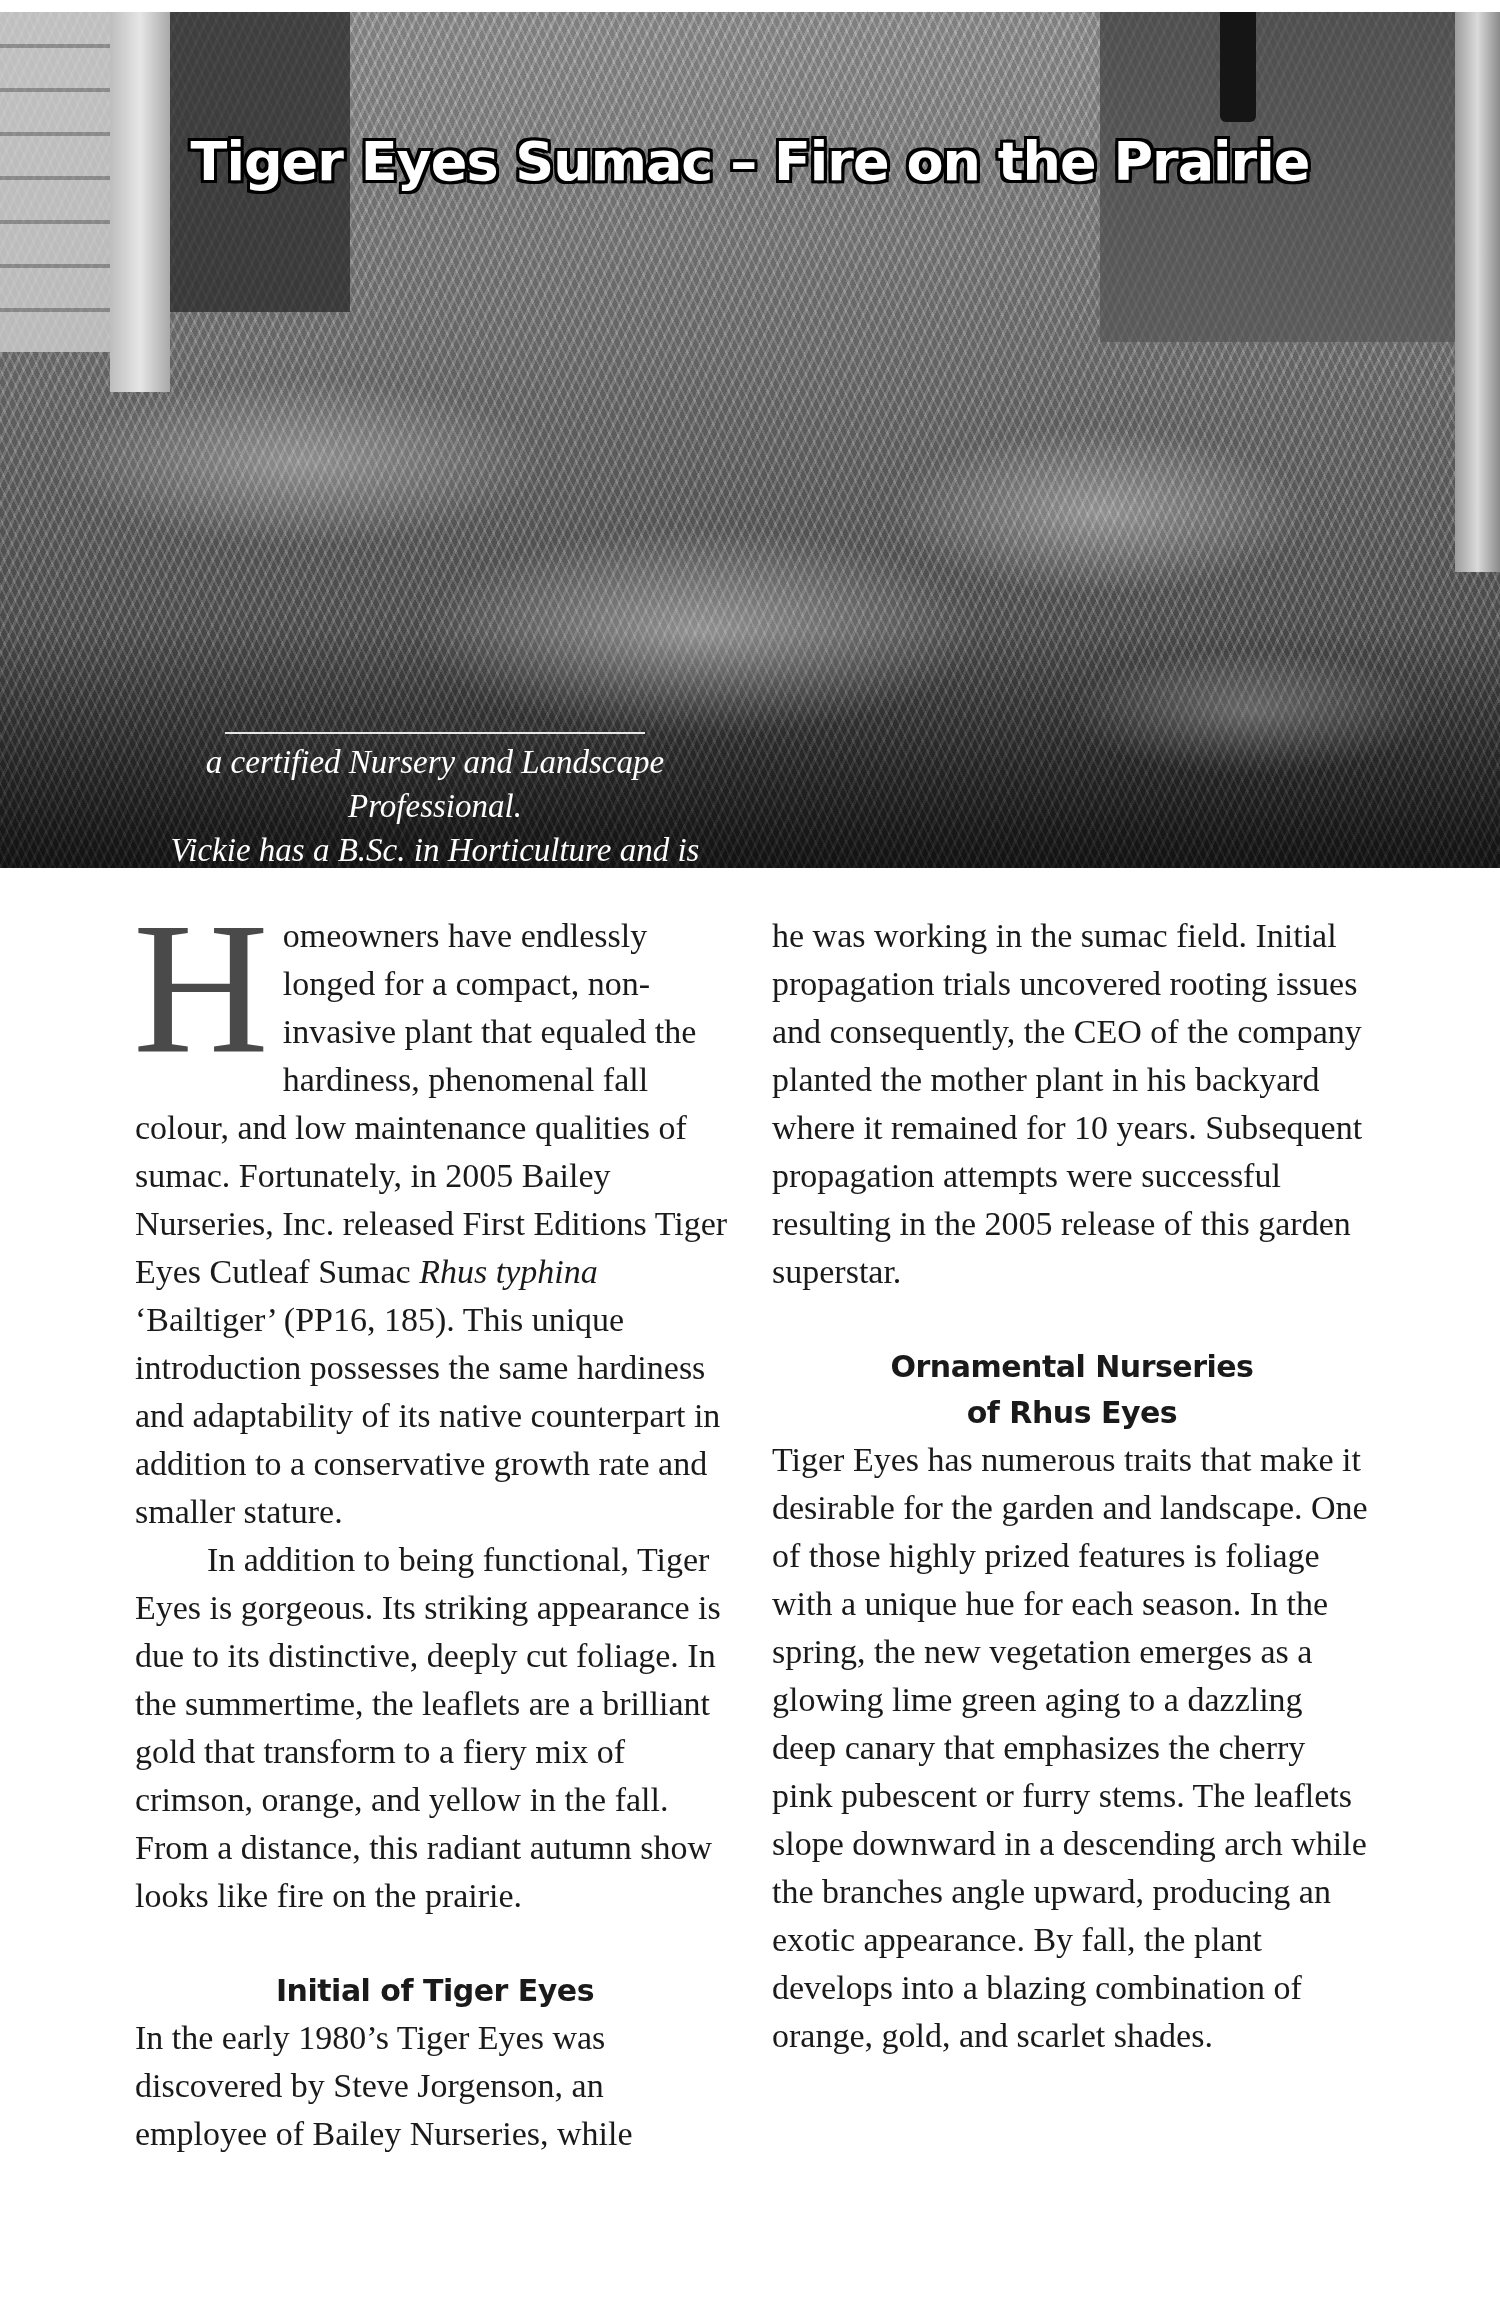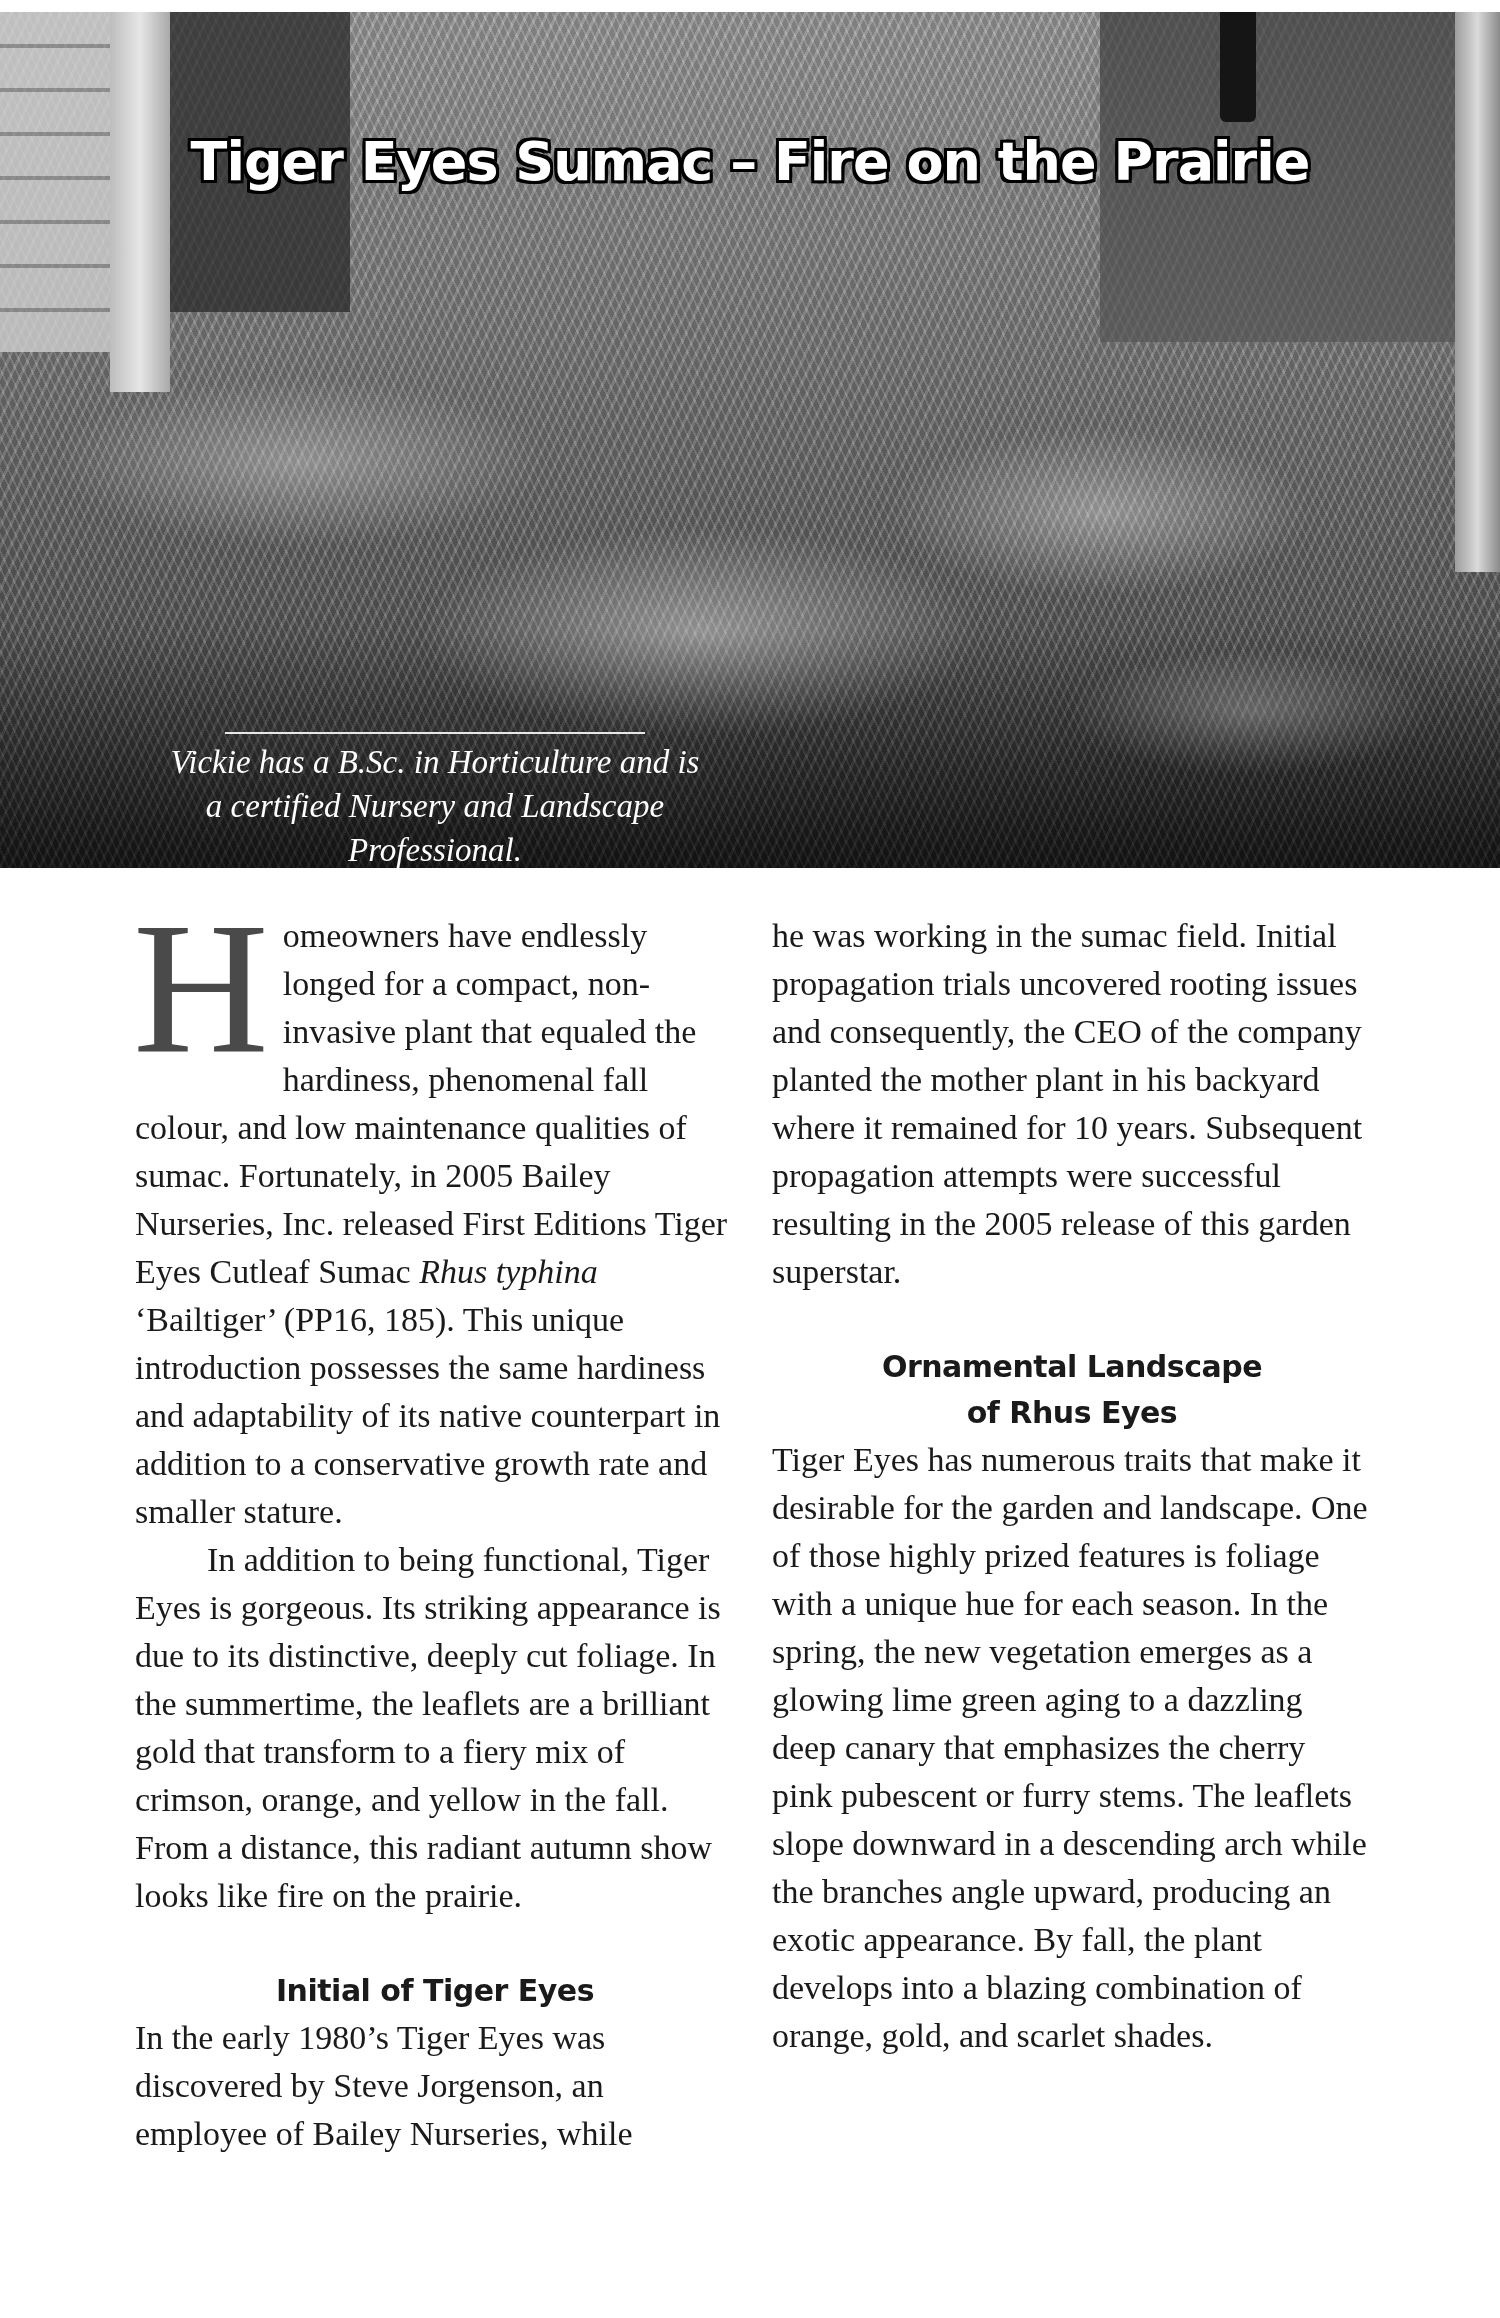--- a/index.html
+++ b/index.html
@@ -46,32 +46,32 @@
   <div class="dark-l"></div>
   <div class="dark-r"></div>
   <div class="lantern"></div>
   <div class="post-r"></div>
   <div class="shade"></div>
 
   <h1 class="title">Tiger Eyes Sumac – Fire on the Prairie</h1>
 
   <div class="caption">
     <div class="rule top"></div>
+    <div>a certified Nursery and Landscape Professional.</div>
     <div>Vickie has a B.Sc. in Horticulture and is</div>
-    <div>a certified Nursery and Landscape Professional.</div>
 
   </div>
 </div>
 
 <div class="col left">
   <p><span class="dropcap">H</span><span>omeowners have endlessly longed for a compact, non-invasive plant that equaled the hardiness, phenomenal fall colour, and low maintenance qualities of sumac. Fortunately, in 2005 Bailey Nurseries, Inc. released First Editions Tiger Eyes Cutleaf Sumac </span><em>Rhus typhina</em><span> ‘Bailtiger’ (PP16, 185). This unique introduction possesses the same hardiness and adaptability of its native counterpart in addition to a conservative growth rate and smaller stature.</span></p>
   <p class="indent">In addition to being functional, Tiger Eyes is gorgeous. Its striking appearance is due to its distinctive, deeply cut foliage.  In the summertime, the leaflets are a brilliant gold that transform to a fiery mix of crimson, orange, and yellow in the fall. From a distance, this radiant autumn show looks like fire on the prairie.</p>
   <div class="gap"></div>
   <h2 class="heading">Initial of Tiger Eyes</h2>
   <p>In the early 1980’s Tiger Eyes was discovered by Steve Jorgenson, an employee of Bailey Nurseries, while</p>
 </div>
 
 <div class="col right">
   <p>he was working in the sumac field. Initial propagation trials uncovered rooting issues and consequently, the CEO of the company planted the mother plant in his backyard where it remained for 10 years. Subsequent propagation attempts were successful resulting in the 2005 release of this garden superstar.</p>
   <div class="gap"></div>
-  <h2 class="heading"><span>Ornamental Landscape</span><br><span>of Rhus Eyes</span></h2>
+  <h2 class="heading"><span>Ornamental Nurseries</span><br><span>of Rhus Eyes</span></h2>
   <p>Tiger Eyes has numerous traits that make it desirable for the garden and landscape. One of those highly prized features is foliage with a unique hue for each season.  In the spring, the new vegetation emerges as a glowing lime green aging to a dazzling deep canary that emphasizes the cherry pink pubescent or furry stems. The leaflets slope downward in a descending arch while the branches angle upward, producing an exotic appearance. By fall, the plant develops into a blazing combination of orange, gold, and scarlet shades.</p>
 </div>
 
 </body></html>

